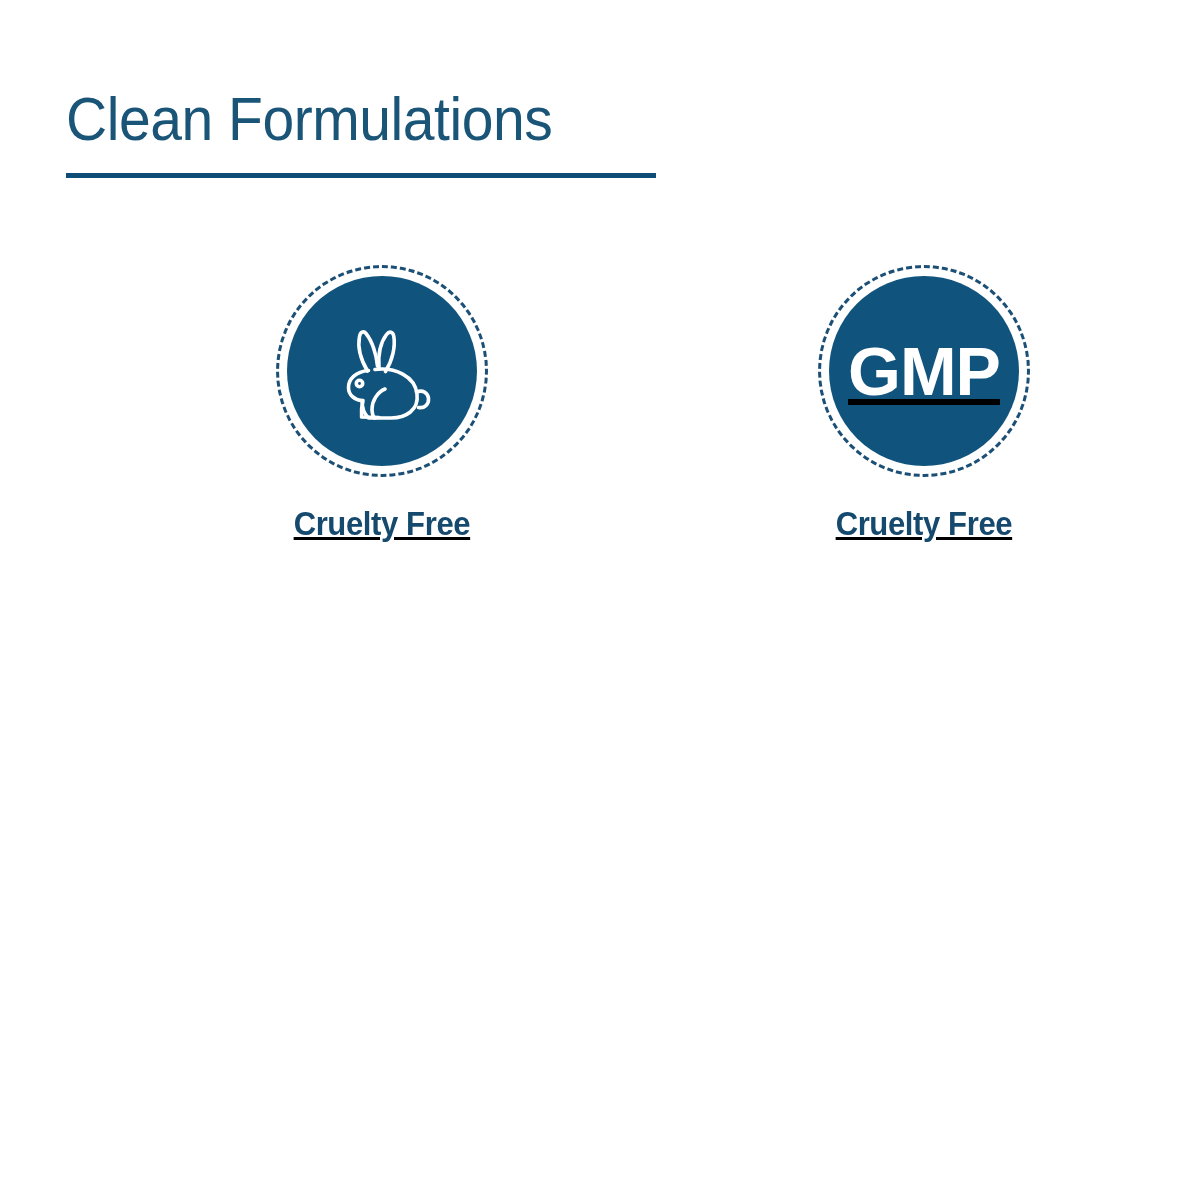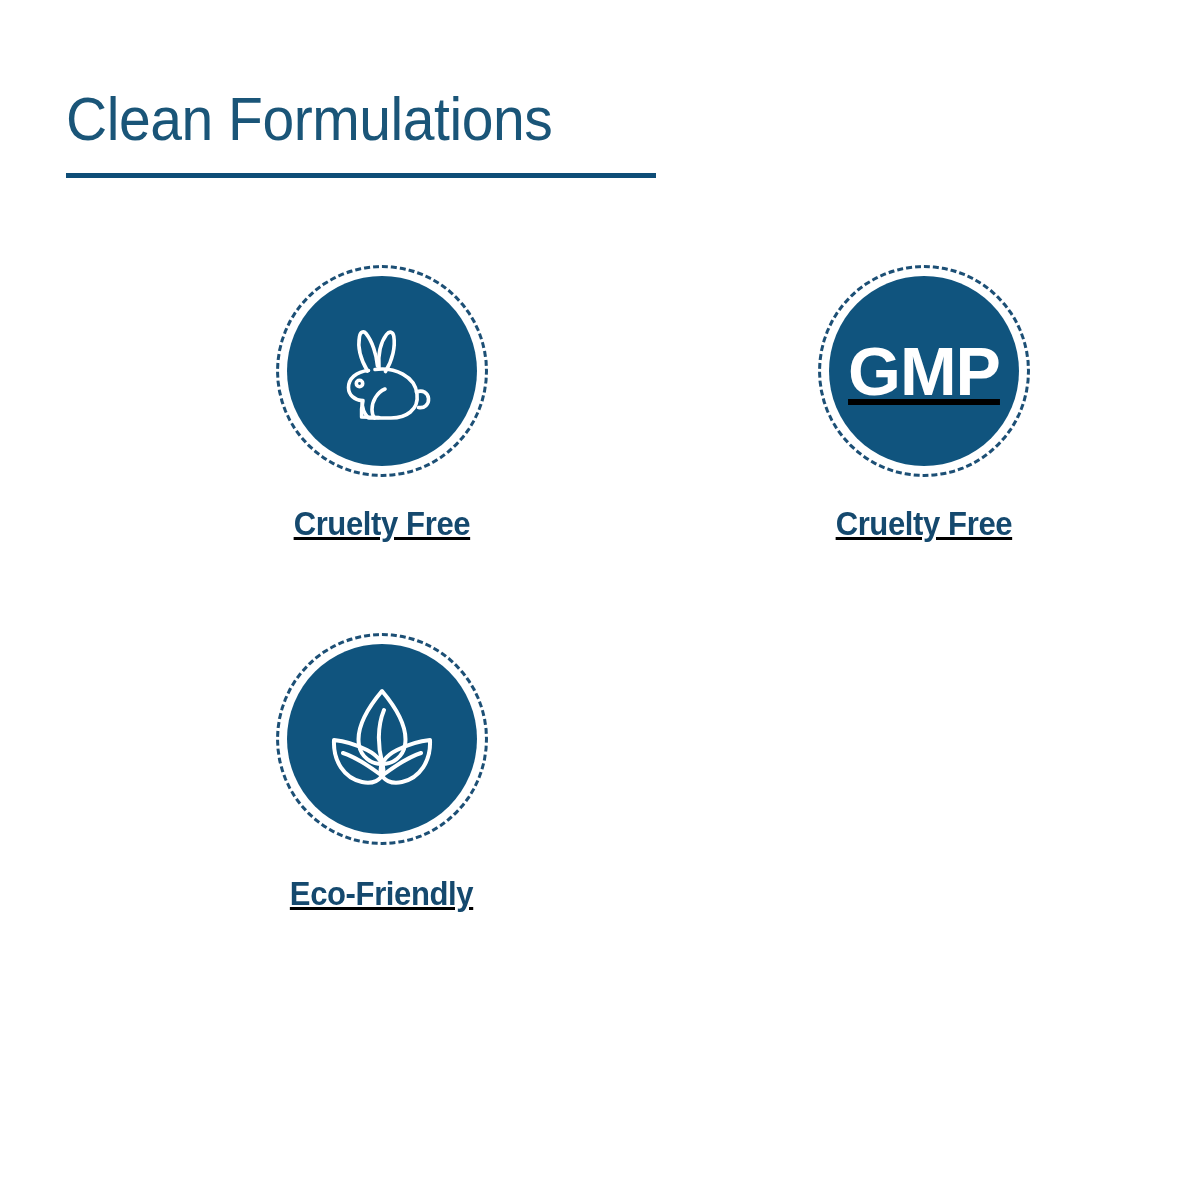--- a/index.html
+++ b/index.html
@@ -150,38 +150,15 @@
 
   <div class="badge-cell col-b row-1">
     <div class="badge-ring">
       <div class="badge-disc">
         <span class="gmp-text">GMP</span>
       </div>
     </div>
     <div class="badge-label">Cruelty Free</div>
   </div>
 
-  <div class="badge-cell col-a row-2">
-    <div class="badge-ring">
-      <div class="badge-disc">
-        <svg width="120" height="112" viewBox="0 0 120 112" fill="none">
-          <g stroke="#FFFFFF" stroke-width="4" stroke-linecap="round" stroke-linejoin="round" fill="none">
-
-            <path d="M60 8 C44 27 34 45 37 62 C39 74 49 81 60 81 C71 81 81 74 83 62 C86 45 76 27 60 8 Z"></path>
-
-            <path d="M60 79 C56 64 55 44 62 27"></path>
-
-            <path d="M12 57 C11 78 22 95 40 99 C51 101.5 59 97 61 90 C63 82 57 73 45 67 C34 61.5 22 58 12 57 Z"></path>
-
-            <path d="M59 92 C47 83 33 74 21 70"></path>
-
-            <path d="M108 57 C109 78 98 95 80 99 C69 101.5 61 97 59 90 C57 82 63 73 75 67 C86 61.5 98 58 108 57 Z"></path>
-
-            <path d="M61 92 C73 83 87 74 99 70"></path>
-          </g>
-        </svg>
-      </div>
-    </div>
-    <div class="badge-label">Eco-Friendly</div>
-  </div>
 
 
 </div>
 
 </body></html>

